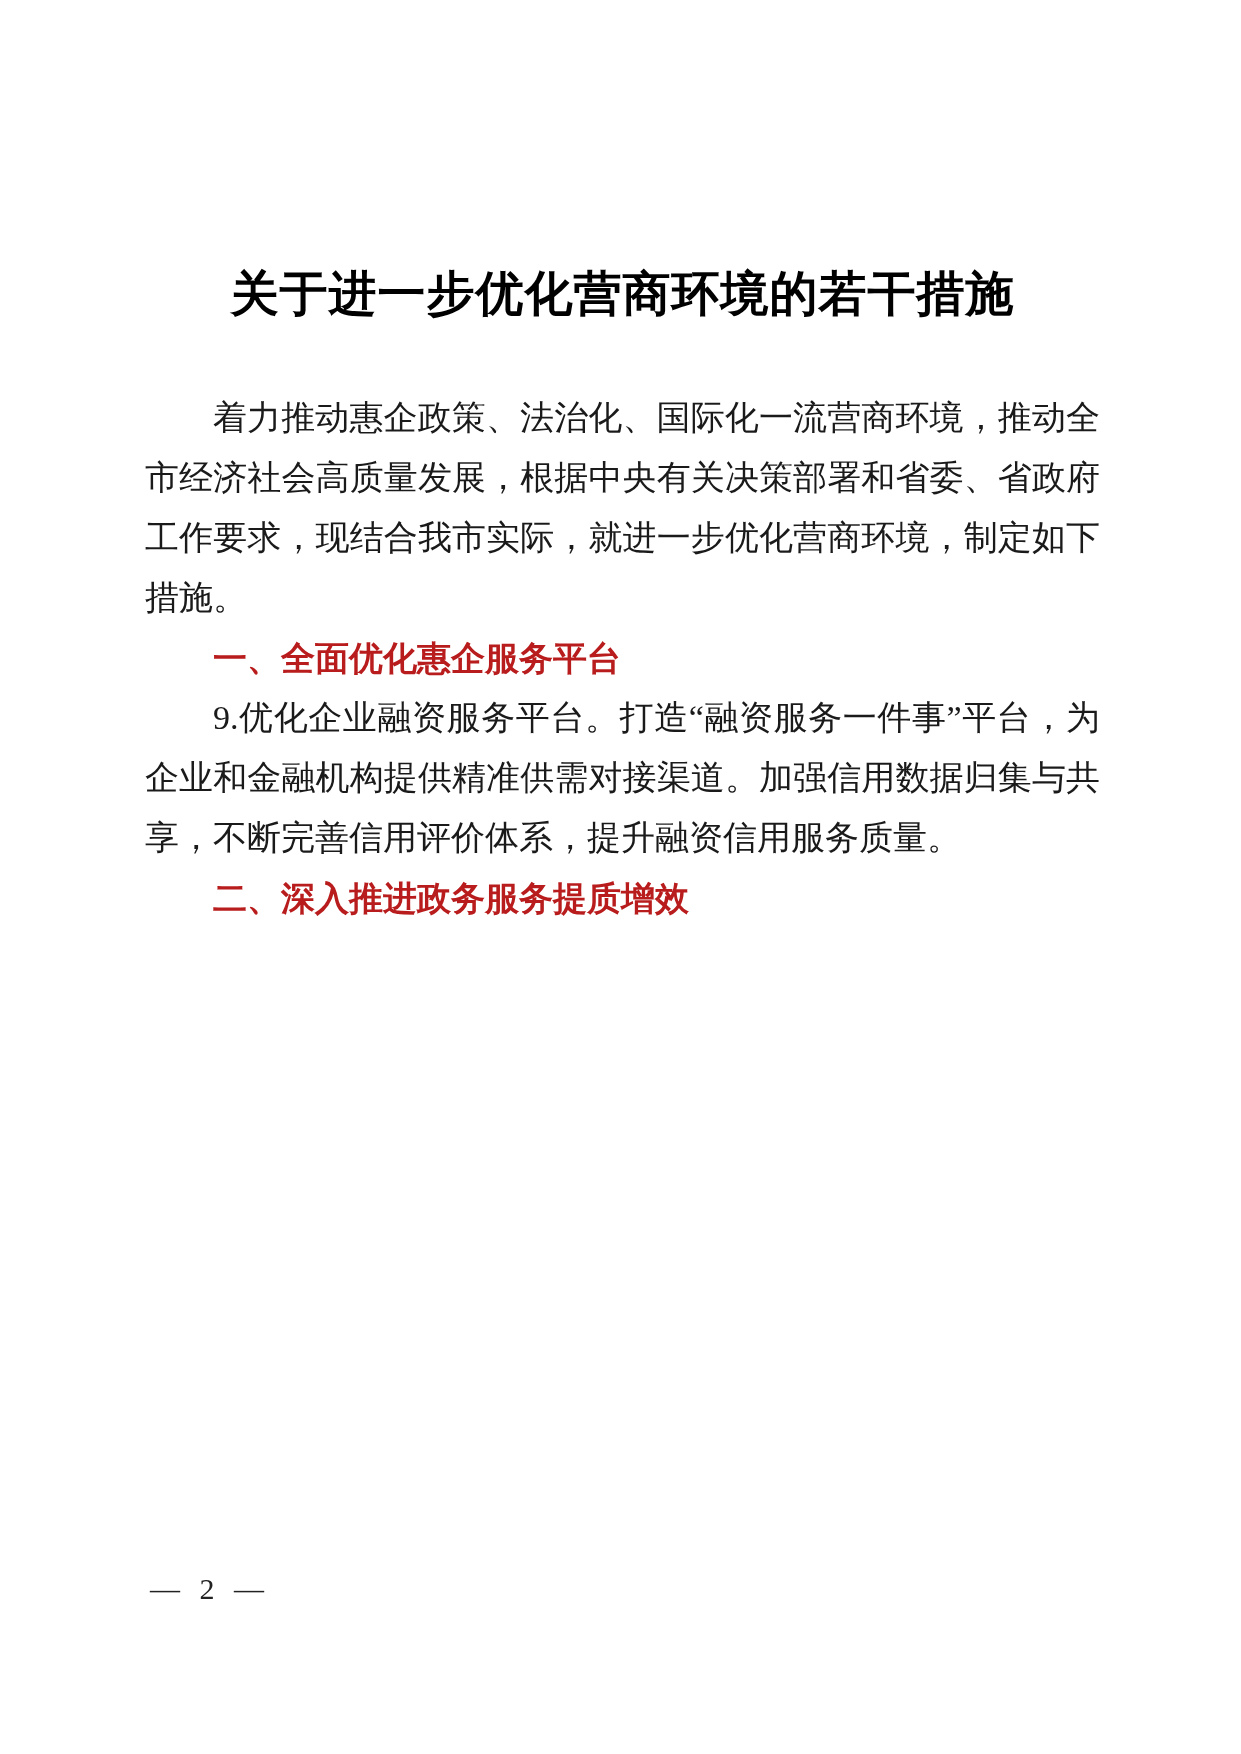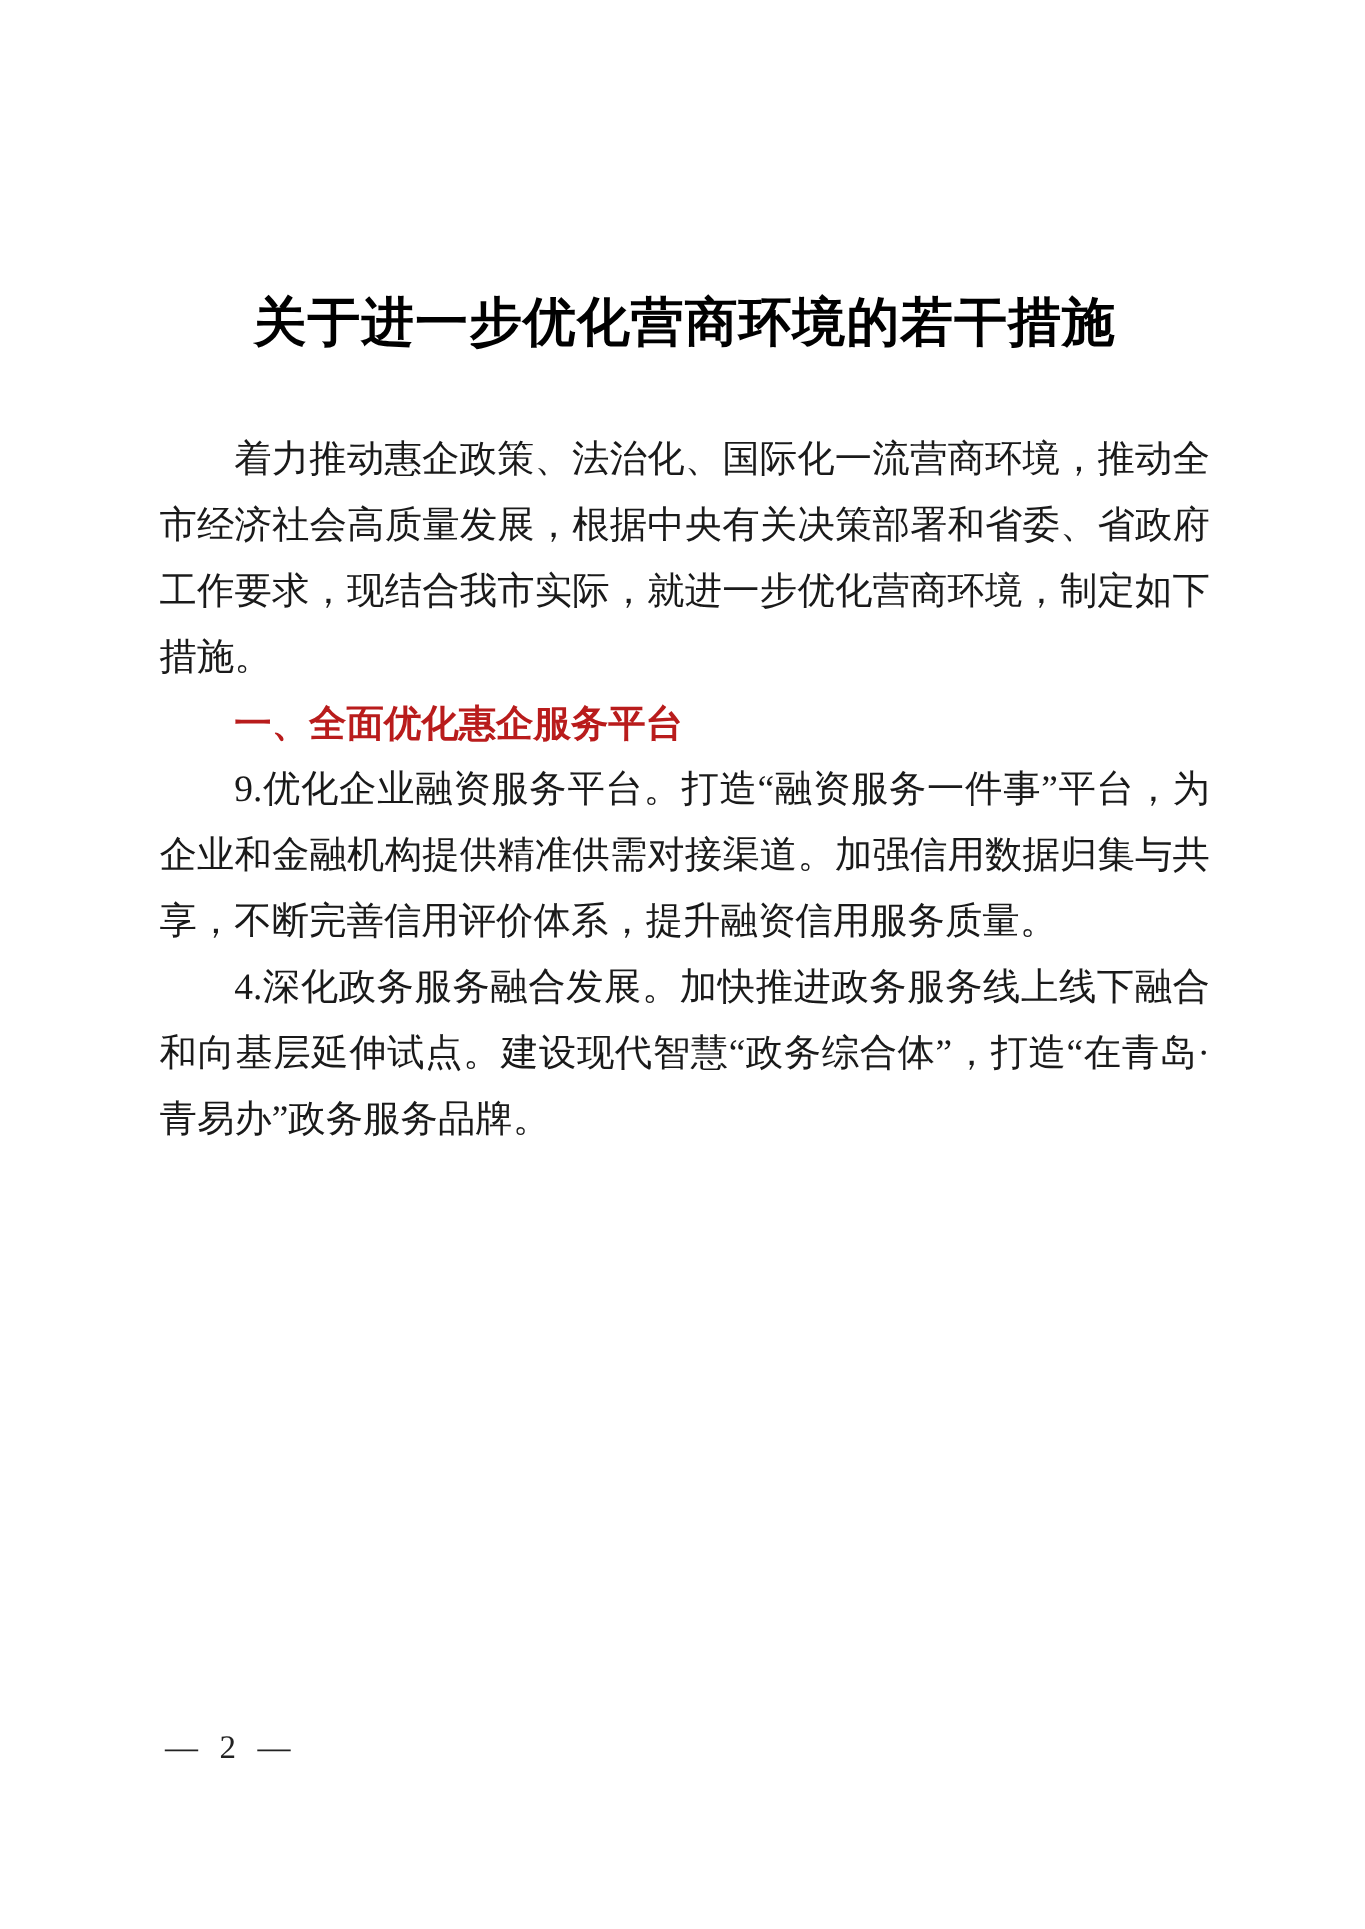--- a/index.html
+++ b/index.html
@@ -79,19 +79,19 @@
 
     <div class="body-text">
       <p class="block para">着力推动惠企政策、法治化、国际化一流营商环境，推动全市经济社会高质量发展，根据中央有关决策部署和省委、省政府工作要求，现结合我市实际，就进一步优化营商环境，制定如下措施。</p>
 
       <p class="block heading">一、全面优化惠企服务平台</p>
 
 
       <p class="block para">9.优化企业融资服务平台。打造“融资服务一件事”平台，为企业和金融机构提供精准供需对接渠道。加强信用数据归集与共享，不断完善信用评价体系，提升融资信用服务质量。</p>
 
 
+      <p class="block heading">二、深入推进政务服务提质增效</p>
 
-      <p class="block para">4.深化政务服务融合发展。加快推进政务服务线上线下融合和向基层延伸试点。建设现代智慧“政务综合体”，打造“在青岛·青易办”政务服务品牌。</p>
     </div>
   </div>
 
   <div class="page-number">— 2 —</div>
 </div>
 
 </body></html>

